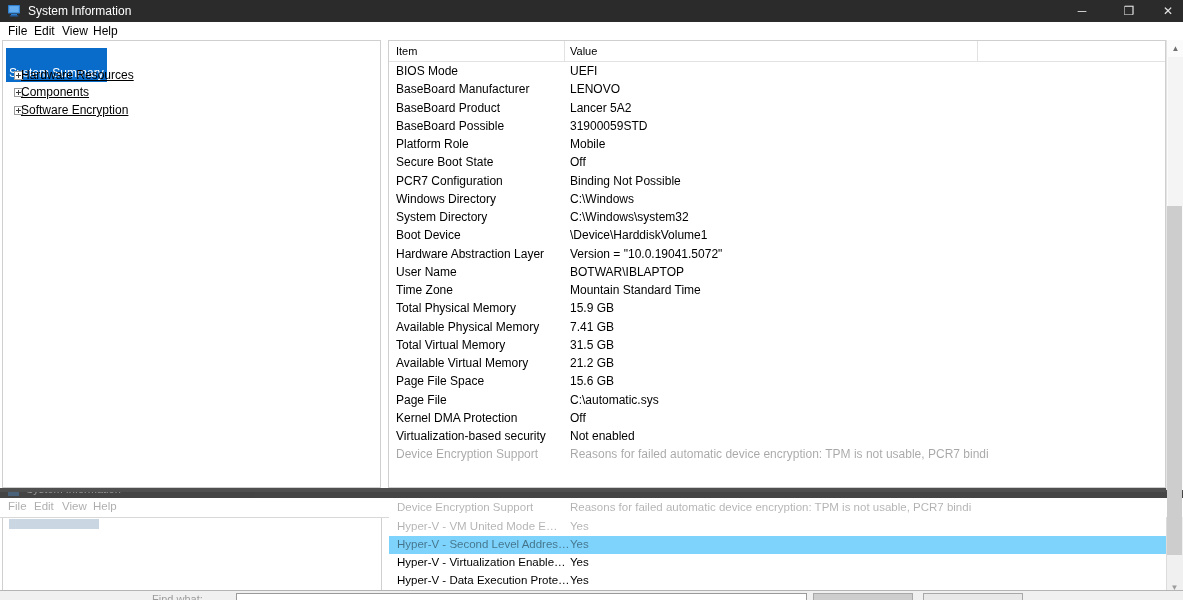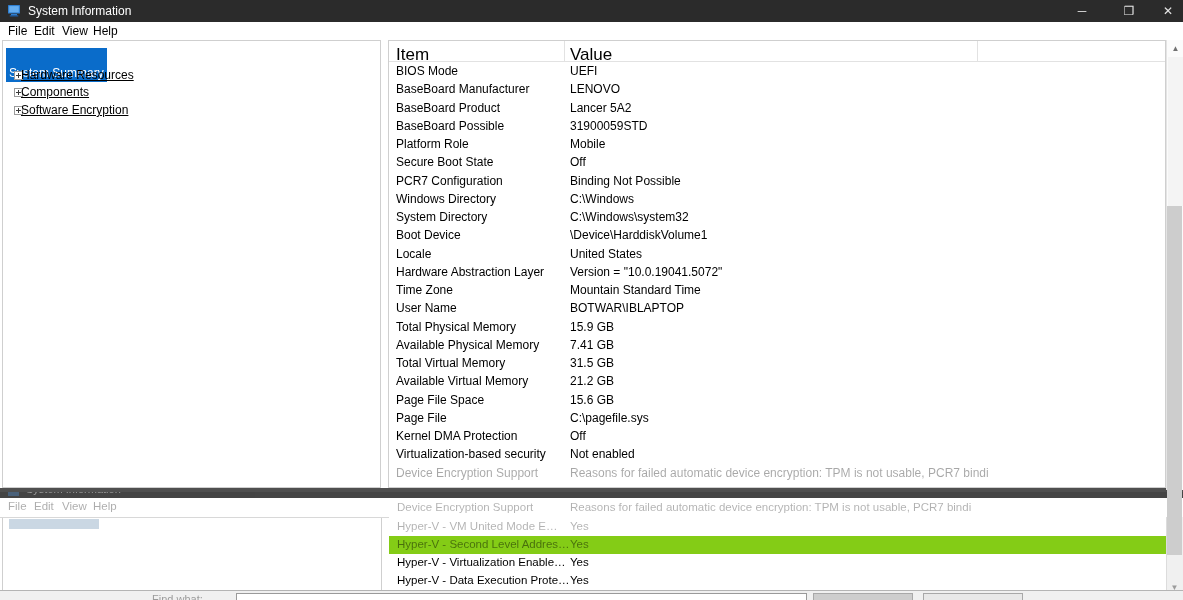--- a/index.html
+++ b/index.html
@@ -101,21 +101,21 @@
     font-size: 11.5px;
   }
   .bg-row .bg-val {
     position: absolute;
     left: 181px; top: 2px;
     font-size: 11.5px;
   }
   .bg-row.faded1 .bg-item, .bg-row.faded1 .bg-val { opacity: 0.30; }
   .bg-row.faded2 .bg-item, .bg-row.faded2 .bg-val { opacity: 0.45; }
   .bg-row.solid  .bg-item, .bg-row.solid  .bg-val { opacity: 1; }
-  .bg-row.alt { background: #84cc16; }
+  .bg-row.alt { background: #7dd3fc; }
 
   .bg-scrollbar {
     position: absolute;
     left: 1166px; top: 33px;
     width: 17px; height: 83px;
     background: #f0f0f0;
     border-left: 1px solid #dcdcdc;
   }
   .bg-scroll-thumb {
     position: absolute;
@@ -301,21 +301,21 @@
   .list-header {
     position: absolute;
     left: 0; top: 0;
     width: 778px; height: 21px;
     background: #ffffff;
     border-bottom: 1px solid #e2e2e2;
   }
   .col-head {
     position: absolute;
     top: 4px;
-    font-size: 17px;
+    font-size: 11px;
     color: #000;
     white-space: nowrap;
     text-align: right;
   }
   .col-head.c1 { left: 7px; }
   .col-head.c2 { left: 181px; }
   .col-divider {
     position: absolute;
     top: 0;
     width: 1px; height: 21px;
@@ -542,36 +542,32 @@
           </div>
         <div class="row">
             <span class="cell-item">System Directory</span>
             <span class="cell-value">C:\Windows\system32</span>
           </div>
         <div class="row">
             <span class="cell-item">Boot Device</span>
             <span class="cell-value">\Device\HarddiskVolume1</span>
           </div>
         <div class="row">
-            <span class="cell-item">Locale</span>
-            <span class="cell-value">United States</span>
-          </div>
-        <div class="row">
             <span class="cell-item">Hardware Abstraction Layer</span>
             <span class="cell-value">Version = "10.0.19041.5072"</span>
           </div>
         <div class="row">
+            <span class="cell-item">User Name</span>
+            <span class="cell-value">BOTWAR\IBLAPTOP</span>
+          </div>
+        <div class="row">
             <span class="cell-item">Time Zone</span>
             <span class="cell-value">Mountain Standard Time</span>
           </div>
         <div class="row">
-            <span class="cell-item">User Name</span>
-            <span class="cell-value">BOTWAR\IBLAPTOP</span>
-          </div>
-        <div class="row">
             <span class="cell-item">Total Physical Memory</span>
             <span class="cell-value">15.9 GB</span>
           </div>
         <div class="row">
             <span class="cell-item">Available Physical Memory</span>
             <span class="cell-value">7.41 GB</span>
           </div>
         <div class="row">
             <span class="cell-item">Total Virtual Memory</span>
             <span class="cell-value">31.5 GB</span>
@@ -579,21 +575,21 @@
         <div class="row">
             <span class="cell-item">Available Virtual Memory</span>
             <span class="cell-value">21.2 GB</span>
           </div>
         <div class="row">
             <span class="cell-item">Page File Space</span>
             <span class="cell-value">15.6 GB</span>
           </div>
         <div class="row">
             <span class="cell-item">Page File</span>
-            <span class="cell-value">C:\pagefile.sys</span>
+            <span class="cell-value">C:\automatic.sys</span>
           </div>
         <div class="row">
             <span class="cell-item">Kernel DMA Protection</span>
             <span class="cell-value">Off</span>
           </div>
         <div class="row">
             <span class="cell-item">Virtualization-based security</span>
             <span class="cell-value">Not enabled</span>
           </div>
         <div class="row clipped">

